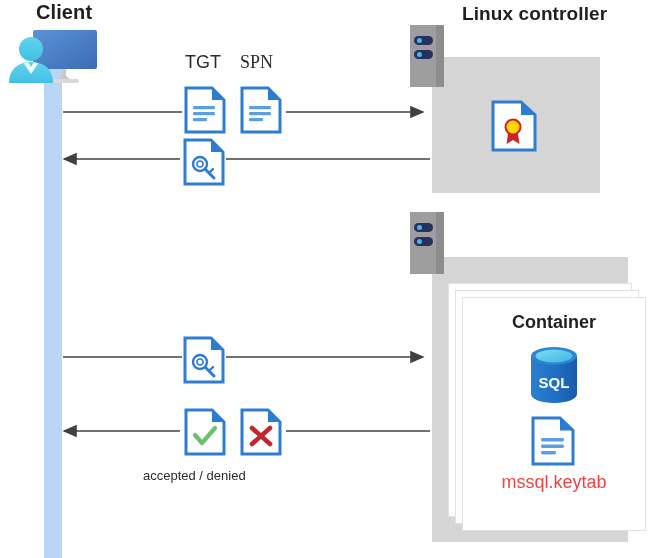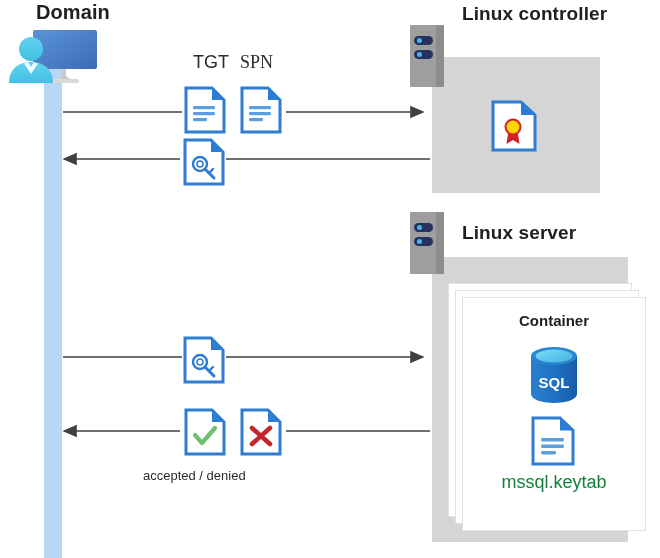--- a/index.html
+++ b/index.html
@@ -43,30 +43,30 @@
   .rack-dc{left:410px;top:25px;}
   .rack-linux{left:410px;top:212px;}
 
   
   .card{background:#ffffff;border:1px solid #e2e2e2;box-shadow:0 0 0 0 rgba(0,0,0,0);}
   .card-b1{left:448px;top:283px;width:182px;height:232px;}
   .card-b2{left:455px;top:290px;width:182px;height:232px;}
   .card-front{left:462px;top:297px;width:182px;height:232px;}
   .card-title{
     position:absolute;left:0;top:14px;width:182px;text-align:center;
-    font-size:15px;font-weight:bold;color:#1f1f1f;
+    font-size:18px;font-weight:bold;color:#1f1f1f;
   }
   .card-caption{
     position:absolute;left:0;top:174px;width:182px;text-align:center;
-    font-size:18px;color:#15803d;
+    font-size:18px;color:#ef4444;
   }
 
   
   .lbl{color:#2b2b2b;font-size:18px;}
-  .lbl-tgt{left:193px;top:52px;}
+  .lbl-tgt{left:185px;top:52px;}
   .lbl-spn{left:240px;top:52px;font-family:Liberation Serif, serif;}
   .lbl-accdeny{left:143px;top:468px;font-size:13px;}
 
   
   svg.arrows{position:absolute;left:0;top:0;width:660px;height:558px;pointer-events:none;}
 
   
   .icon{position:absolute;}
 </style>
 </head>
@@ -118,21 +118,21 @@
       <rect x="27" y="8" width="64" height="39" rx="2" fill="url(#mon)"></rect>
 
       <circle cx="25" cy="27" r="12" fill="url(#per)"></circle>
 
       <path d="M25,40 c-14,0 -22,8 -22,21 h44 c0,-13 -8,-21 -22,-21 z" fill="url(#per)"></path>
 
       <path d="M18,41.5 L25,52 L32,41.5 L28,40 L25,45 L22,40 z" fill="#ffffff" opacity=".92"></path>
     </svg>
   </div>
 
-  <div class="abs title title-client">Domain</div>
+  <div class="abs title title-client">Client</div>
 
   <div class="abs zone zone-dc"></div>
   <div class="abs rack rack-dc">
     <div class="face">
       <div class="pill p1">
           <div class="dot"></div>
         </div>
       <div class="pill p2">
           <div class="dot"></div>
         </div>
@@ -154,21 +154,20 @@
   <div class="abs rack rack-linux">
     <div class="face">
       <div class="pill p1">
           <div class="dot"></div>
         </div>
       <div class="pill p2">
           <div class="dot"></div>
         </div>
     </div>
   </div>
-  <div class="abs title title-linux">Linux server</div>
 
   <div class="abs card card-b1"></div>
   <div class="abs card card-b2"></div>
   <div class="abs card card-front">
     <div class="card-title">Container</div>
 
     <div class="icon" style="left:62px;top:46px;width:58px;height:62px;text-align:right;">
       <svg width="58" height="62" viewBox="0 0 58 62">
         <defs>
           <linearGradient id="cyl" x1="0" y1="0" x2="1" y2="0">

